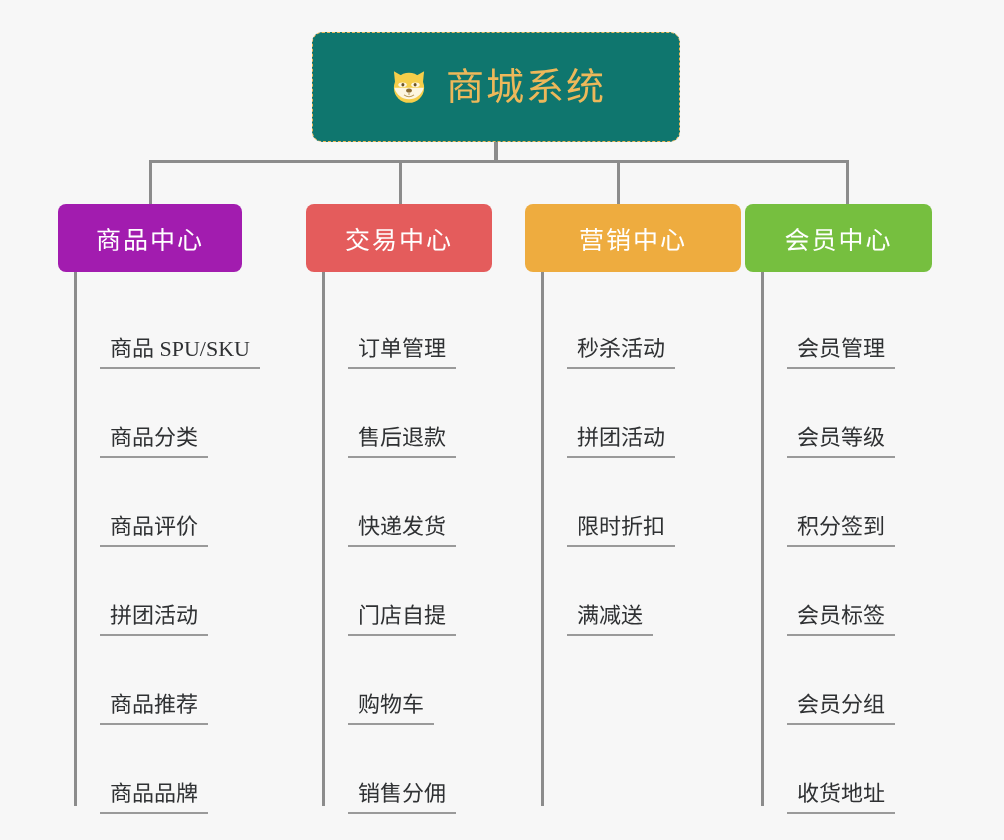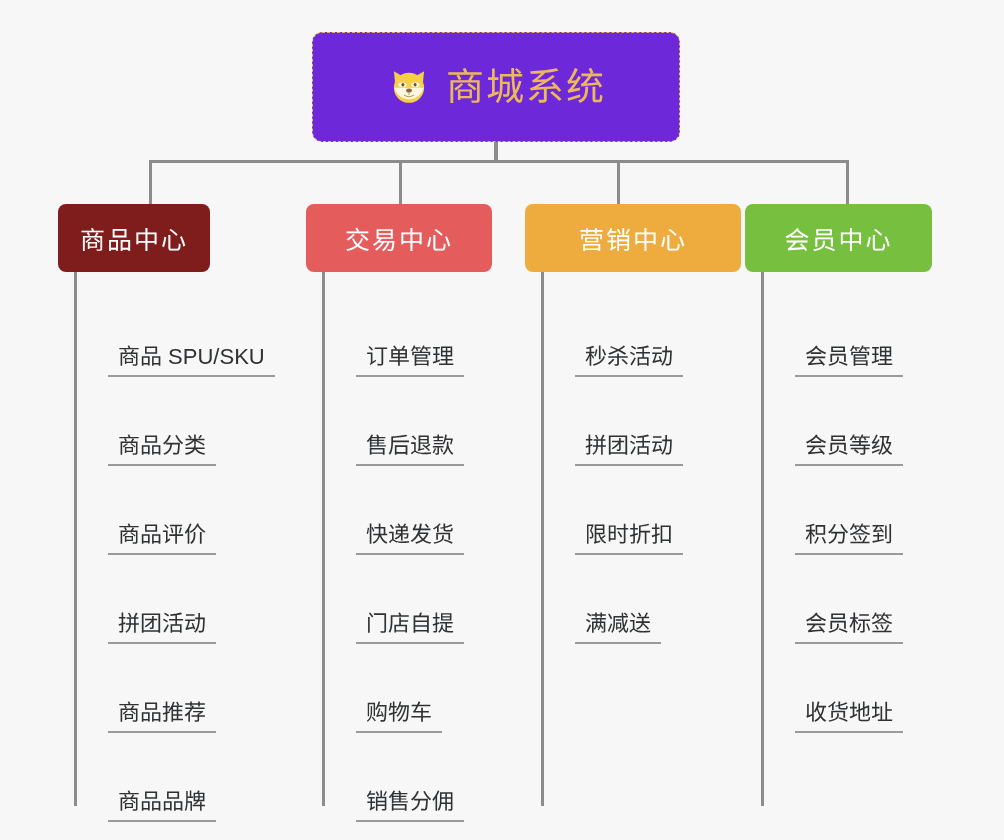--- a/index.html
+++ b/index.html
@@ -26,21 +26,21 @@
   }
 
   
   .root-node {
     position: absolute;
     left: 312px;
     top: 32px;
     width: 368px;
     height: 110px;
     box-sizing: border-box;
-    background: #6d28d9;
+    background: #0f766e;
     border: 1.5px dashed #edb85a;
     border-radius: 10px;
     display: flex;
     align-items: center;
     justify-content: center;
     gap: 14px;
   }
   .root-icon {
     font-size: 40px;
     line-height: 1;
@@ -84,23 +84,24 @@
   }
   .branch-spine {
     position: absolute;
     left: 16px;
     top: 68px;
     width: 3px;
     background: #8c8c8c;
   }
   .leaf-list {
     position: relative;
-    margin: 16px;
+    margin: 8px;
     padding: 0;
     list-style: none;
+    font-family: Liberation Serif, serif;
   }
   .leaf-item {
     position: relative;
     height: 89px;
     display: flex;
     align-items: flex-end;
     padding-left: 34px;
     box-sizing: border-box;
   }
   .leaf-label {
@@ -144,21 +145,21 @@
   </div>
 
   <div class="conn conn-v" style="left:494px; top:142px; width:4px; height:20px;"></div>
   <div class="conn conn-h" style="left:149px; top:160px; width:700px; height:3px;"></div>
   <div class="conn conn-v" style="left:149px; top:160px; height:46px;"></div>
   <div class="conn conn-v" style="left:399px; top:160px; height:46px;"></div>
   <div class="conn conn-v" style="left:617px; top:160px; height:46px;"></div>
   <div class="conn conn-v" style="left:846px; top:160px; height:46px;"></div>
 
   <div class="branch" style="left:58px; width:250px;">
-    <div class="branch-header" style="width:152px; background:#7f1d1d;text-align:center;">
+    <div class="branch-header" style="width:184px; background:#a21caf;text-align:center;">
       <span>商品中心</span>
     </div>
     <div class="branch-spine" style="height:534px;"></div>
     <ul class="leaf-list">
       <li class="leaf-item">
         <span class="leaf-label">商品 SPU/SKU</span>
       </li>
       <li class="leaf-item">
         <span class="leaf-label">商品分类</span>
       </li>
@@ -237,18 +238,21 @@
       <li class="leaf-item">
         <span class="leaf-label">会员等级</span>
       </li>
       <li class="leaf-item">
         <span class="leaf-label">积分签到</span>
       </li>
       <li class="leaf-item">
         <span class="leaf-label">会员标签</span>
       </li>
       <li class="leaf-item">
+        <span class="leaf-label">会员分组</span>
+      </li>
+      <li class="leaf-item">
         <span class="leaf-label">收货地址</span>
       </li>
     </ul>
   </div>
 
 </div>
 
 </body></html>

